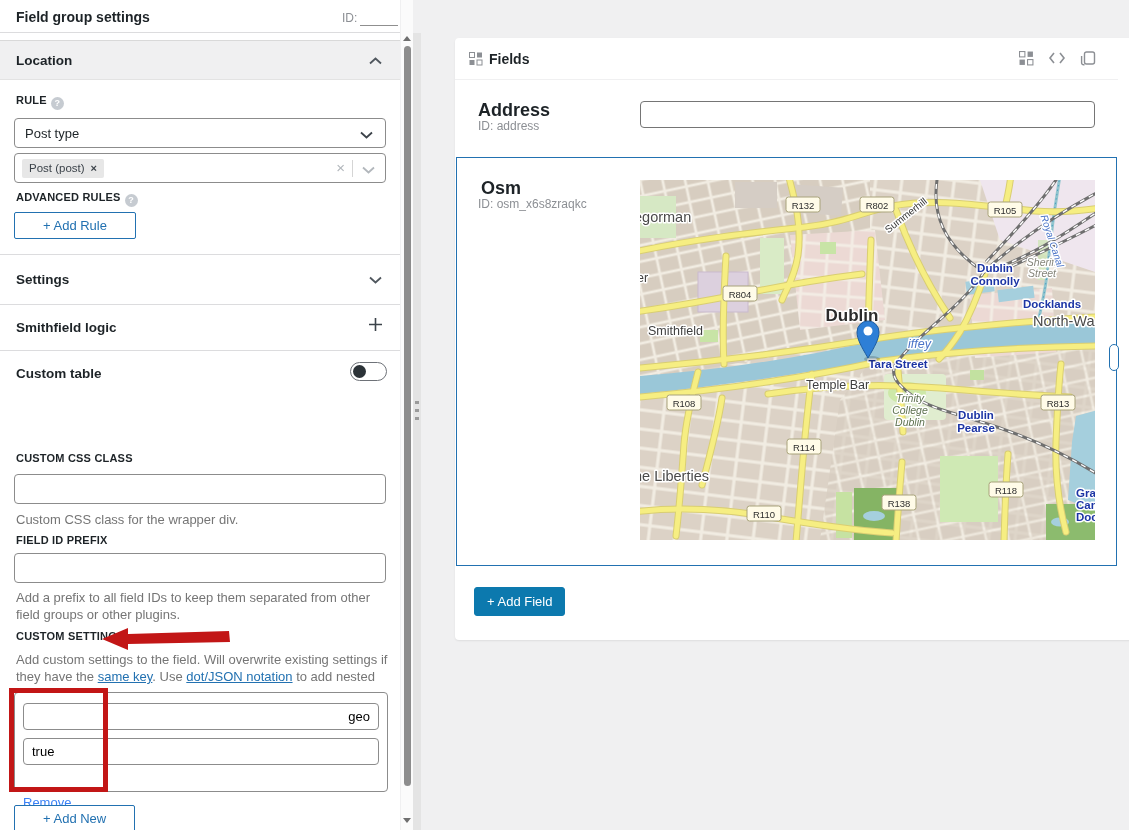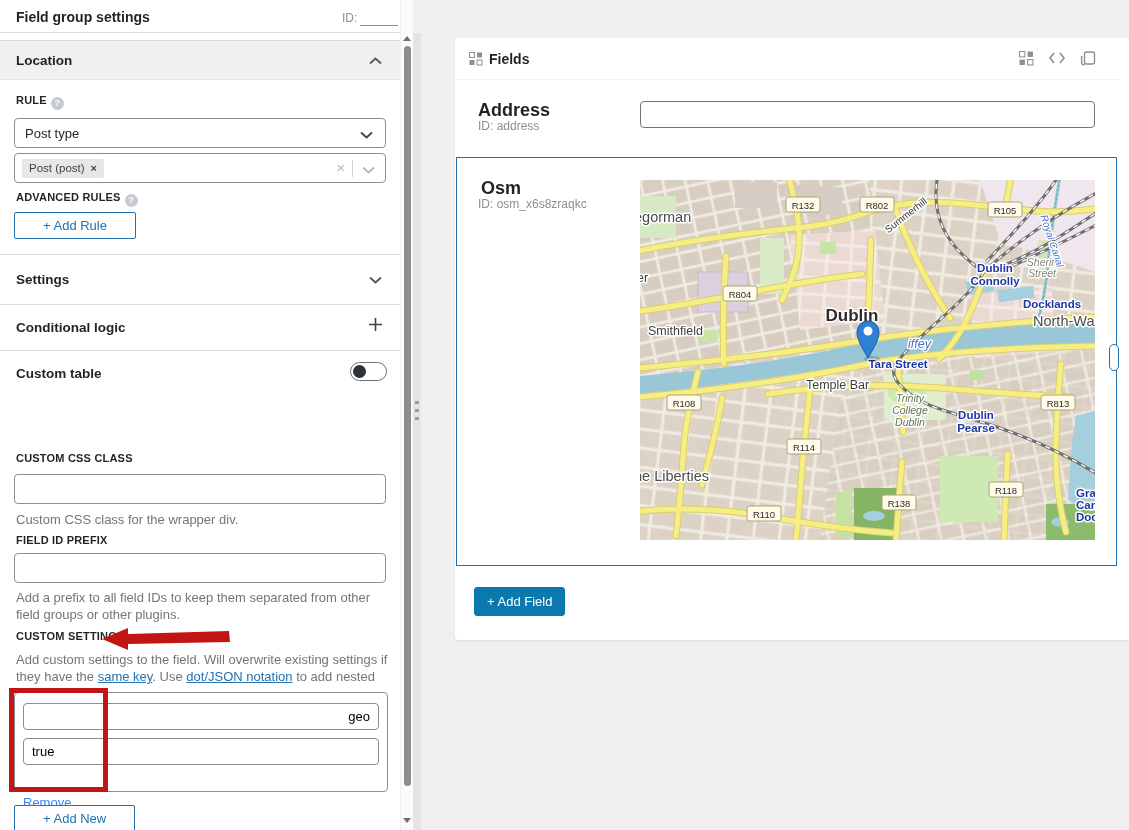--- a/index.html
+++ b/index.html
@@ -155,21 +155,21 @@
   <button class="btn-outline" style="left:14px; top:212px">+ Add Rule</button>
 
   <div class="hdiv" style="top:254px"></div>
 
   <div class="rowtitle" style="top:272px">Settings</div>
   <svg class="chev abs" style="right:18px; top:276px" width="13" height="8" viewBox="0 0 13 8">
       <polyline points="1,1.5 6.5,6.5 12,1.5" fill="none" stroke="#50575e" stroke-width="1.8"></polyline>
     </svg>
   <div class="hdiv" style="top:304px"></div>
 
-  <div class="rowtitle" style="top:320px">Conditional logic</div>
+  <div class="rowtitle" style="top:320px">Smithfield logic</div>
   <svg class="abs" style="right:17px; top:317px" width="15" height="15" viewBox="0 0 15 15">
       <path d="M7.5 1 V14 M1 7.5 H14" stroke="#3c434a" stroke-width="1.6"></path>
     </svg>
   <div class="hdiv" style="top:350px"></div>
 
   <div class="rowtitle" style="top:366px">Custom table</div>
   <div class="toggle" style="top:362px">
       <span class="knob"></span>
     </div>
 

